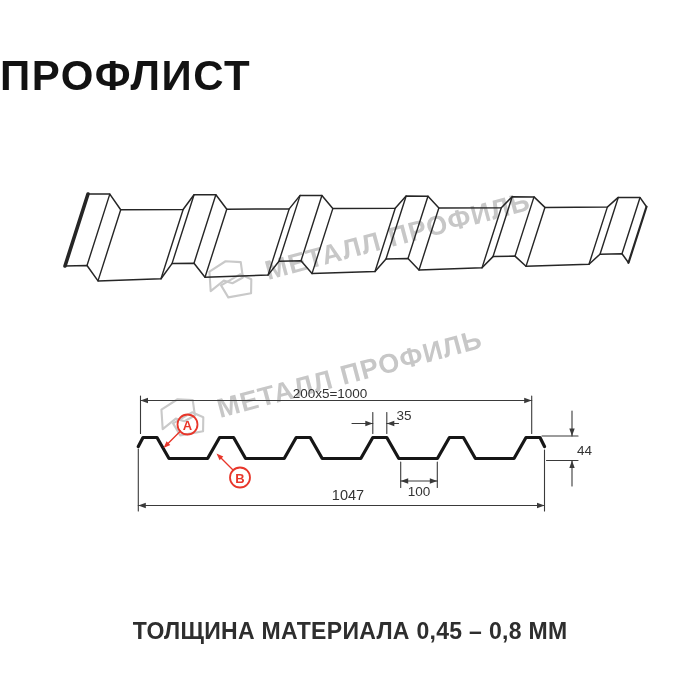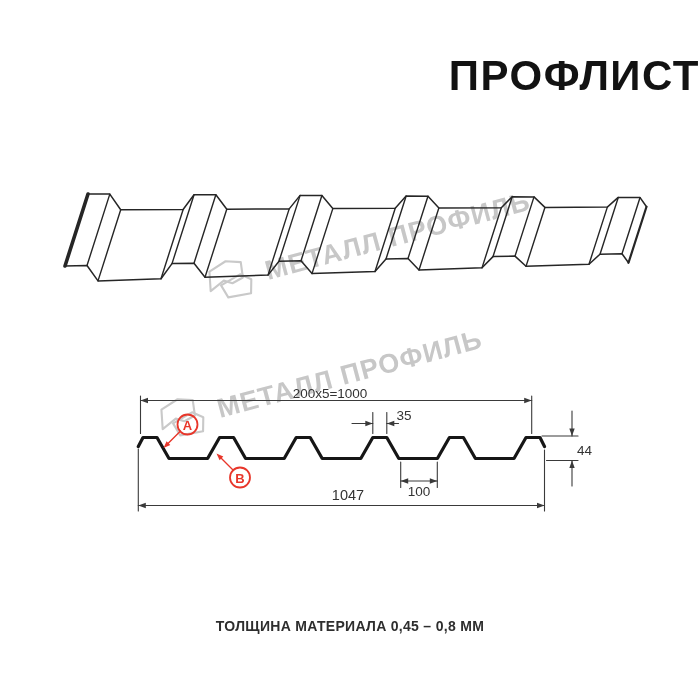--- a/index.html
+++ b/index.html
@@ -1,33 +1,33 @@
 <!DOCTYPE html>
 <html><head>
 <meta charset="utf-8">
 <style>
   html,body{margin:0;padding:0;background:#ffffff;}
   .page{position:relative;width:700px;height:700px;background:#ffffff;overflow:hidden;
         font-family:"Liberation Sans",sans-serif;}
-  .header{position:absolute;top:52px;left:0;width:700px;text-align:right;}
+  .header{position:absolute;top:52px;left:0;width:700px;text-align:left;}
   .title{margin:0;font-size:42px;font-weight:bold;letter-spacing:1.5px;color:#121212;}
   .subtitle{margin-top:7px;font-size:17px;font-weight:bold;letter-spacing:.5px;color:#1a1a1a;}
   .watermark{position:absolute;display:flex;align-items:center;gap:10px;
              transform:rotate(-15deg);transform-origin:0 50%;pointer-events:none;}
   .wm1{left:200px;top:264px;}
   .wm2{left:152px;top:402px;}
   .wmtext{font-size:27px;font-weight:bold;letter-spacing:1px;white-space:nowrap;color:#c7c7c7;}
   .wmlogo{width:58px;height:50px;flex:0 0 auto;}
   #drawing{position:absolute;left:0;top:0;}
   .dim{font-size:13.5px;fill:#333333;font-family:"Liberation Sans",sans-serif;}
   .dimbig{font-size:14.5px;fill:#333333;font-family:"Liberation Sans",sans-serif;}
   .redc{fill:none;stroke-width:1.8px;}
   .redt{font-size:13px;font-weight:bold;font-family:"Liberation Sans",sans-serif;}
   .footer{position:absolute;top:618px;left:0;width:700px;text-align:center;
-          font-size:14px;font-weight:bold;letter-spacing:.3px;color:#2e2e2e;}
+          font-size:23px;font-weight:bold;letter-spacing:.3px;color:#2e2e2e;}
 </style>
 </head>
 <body>
 
 <div class="page">
 
   <div class="header">
     <h1 class="title">ПРОФЛИСТ</h1>
   </div>
 

